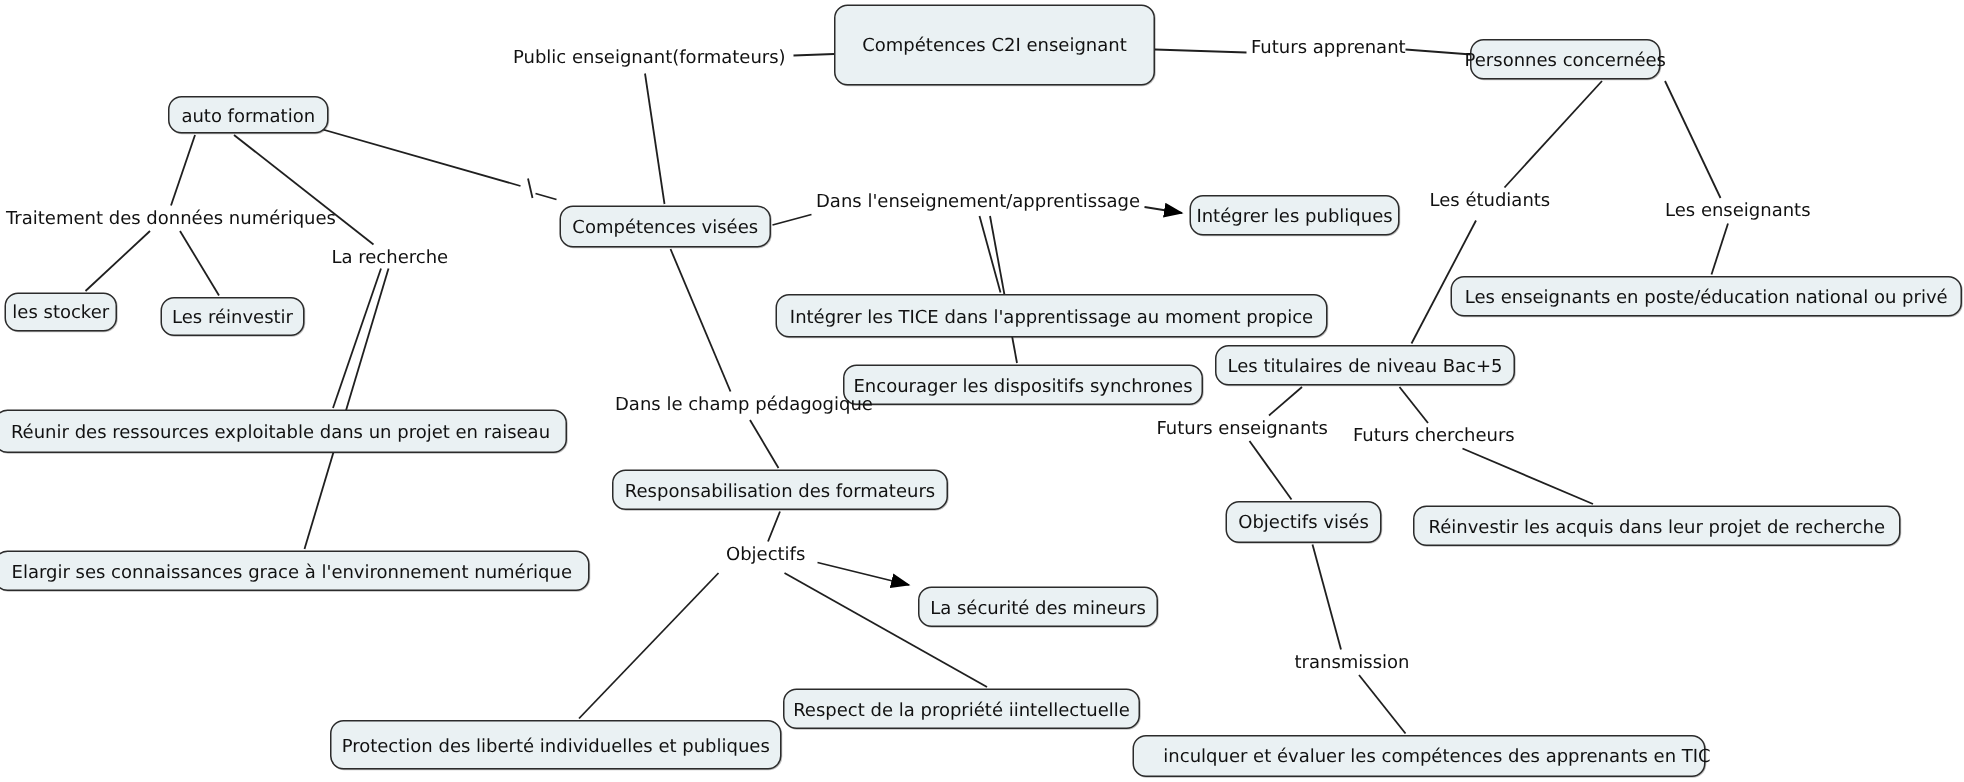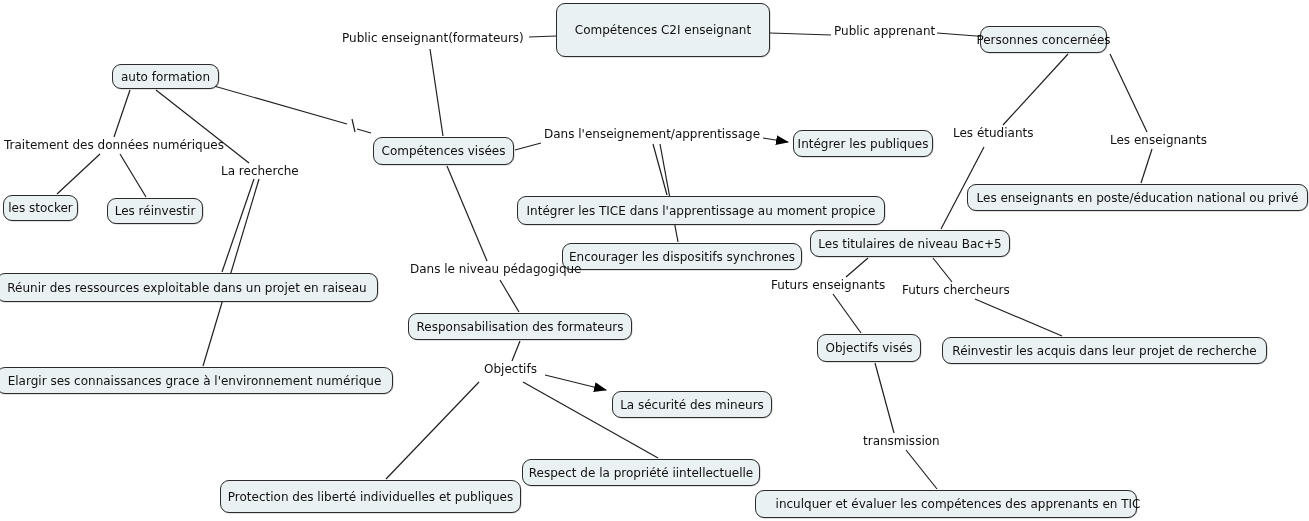--- a/index.html
+++ b/index.html
@@ -126,25 +126,25 @@
   <div class="node" style="left:408px; top:313px; width:224px; height:27px;">Responsabilisation des formateurs</div>
   <div class="node" style="left:817px; top:334px; width:104px; height:28px;">Objectifs visés</div>
   <div class="node" style="left:942px; top:337px; width:325px; height:27px;">Réinvestir les acquis dans leur projet de recherche</div>
   <div class="node" style="left:-4px; top:367px; width:397px; height:27px;">Elargir ses connaissances grace à l'environnement numérique</div>
   <div class="node" style="left:612px; top:391px; width:160px; height:27px;">La sécurité des mineurs</div>
   <div class="node" style="left:522px; top:459px; width:238px; height:27px;">Respect de la propriété iintellectuelle</div>
   <div class="node" style="left:220px; top:480px; width:301px; height:33px;">Protection des liberté individuelles et publiques</div>
   <div class="node" style="left:755px; top:490px; width:382px; height:28px;padding-left:28px;">inculquer et évaluer les compétences des apprenants en TIC</div>
 
   <div class="link-label" style="left:342px; top:32px;">Public enseignant(formateurs)</div>
-  <div class="link-label" style="left:834px; top:25px;">Public apprenant</div>
+  <div class="link-label" style="left:834px; top:25px;">Futurs apprenant</div>
   <div class="link-label" style="left:544px; top:128px;">Dans l'enseignement/apprentissage</div>
   <div class="link-label" style="left:4px; top:139px;">Traitement des données numériques</div>
   <div class="link-label" style="left:221px; top:165px;">La recherche</div>
   <div class="link-label" style="left:953px; top:127px;">Les étudiants</div>
   <div class="link-label" style="left:1110px; top:134px;">Les enseignants</div>
-  <div class="link-label" style="left:410px; top:263px;">Dans le niveau pédagogique</div>
+  <div class="link-label" style="left:410px; top:263px;">Dans le champ pédagogique</div>
   <div class="link-label" style="left:771px; top:279px;">Futurs enseignants</div>
   <div class="link-label" style="left:902px; top:284px;">Futurs chercheurs</div>
   <div class="link-label" style="left:484px; top:363px;">Objectifs</div>
   <div class="link-label" style="left:863px; top:435px;">transmission</div>
 
 </div>
 
 </body></html>

